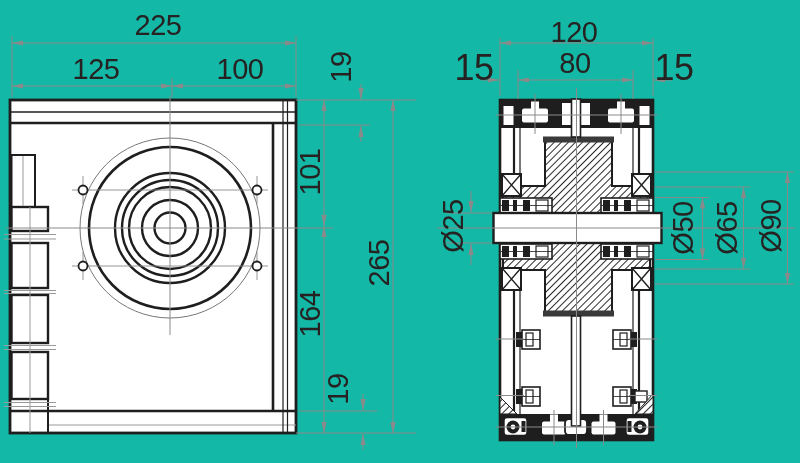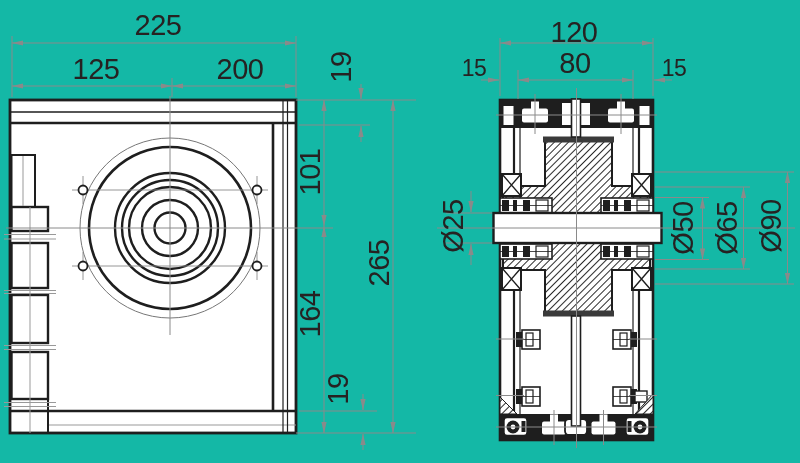--- a/index.html
+++ b/index.html
@@ -2,21 +2,21 @@
 <html><head>
 <meta charset="utf-8">
 <style>
   html,body{margin:0;padding:0;background:#ffffff;}
   .canvas{position:relative;width:800px;height:463px;background:#14b8a6;overflow:hidden;
           font-family:"Liberation Sans",sans-serif;}
   .art{position:absolute;left:0;top:0;}
   .lbl{position:absolute;font-size:29px;font-weight:500;color:#262222;line-height:1;
        white-space:nowrap;transform:translate(-50%,-50%);letter-spacing:-0.5px;}
   .rot{transform:translate(-50%,-50%) rotate(-90deg);}
-  .sm{font-size:23px;}
+  .sm{font-size:36px;}
 </style>
 </head>
 <body>
 
 <div class="canvas">
 
 <svg class="art" width="800" height="463" viewBox="0 0 800 463">
   <defs>
     <pattern id="hatch" width="5" height="5" patternUnits="userSpaceOnUse" patternTransform="rotate(-45)">
       <rect width="5" height="5" fill="#ffffff"></rect>
@@ -237,21 +237,21 @@
     <line x1="655" y1="269" x2="750" y2="269"></line>
     <line x1="743.5" y1="187" x2="743.5" y2="269" marker-start="url(#arr)" marker-end="url(#arr)"></line>
     <line x1="655" y1="172" x2="794" y2="172"></line>
     <line x1="655" y1="284" x2="794" y2="284"></line>
     <line x1="787.5" y1="172" x2="787.5" y2="284" marker-start="url(#arr)" marker-end="url(#arr)"></line>
   </g>
 </svg>
 
 <div class="lbl" style="left:158px;top:25px;">225</div>
 <div class="lbl" style="left:88px;top:69px;margin-left:8px;">125</div>
-<div class="lbl" style="left:240px;top:69px;">200</div>
+<div class="lbl" style="left:240px;top:69px;">100</div>
 <div class="lbl rot" style="left:341px;top:67px;">19</div>
 <div class="lbl rot" style="left:310px;top:172px;">101</div>
 <div class="lbl rot" style="left:310px;top:314px;">164</div>
 <div class="lbl rot" style="left:338px;top:389px;">19</div>
 <div class="lbl rot" style="left:379px;top:263px;">265</div>
 
 <div class="lbl" style="left:574px;top:32px;">120</div>
 <div class="lbl sm" style="left:474px;top:68px;">15</div>
 <div class="lbl" style="left:575px;top:63px;">80</div>
 <div class="lbl sm" style="left:674px;top:68px;">15</div>

